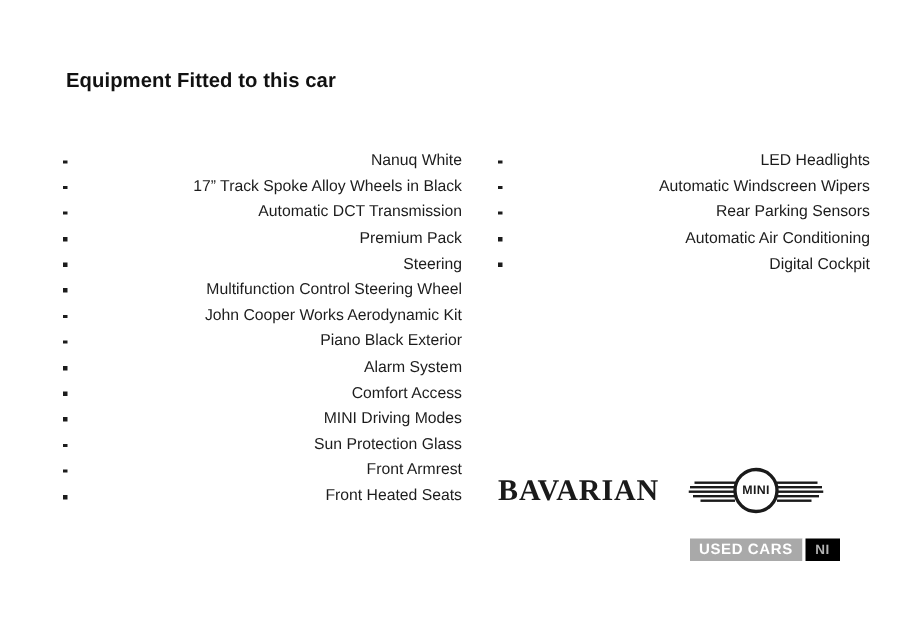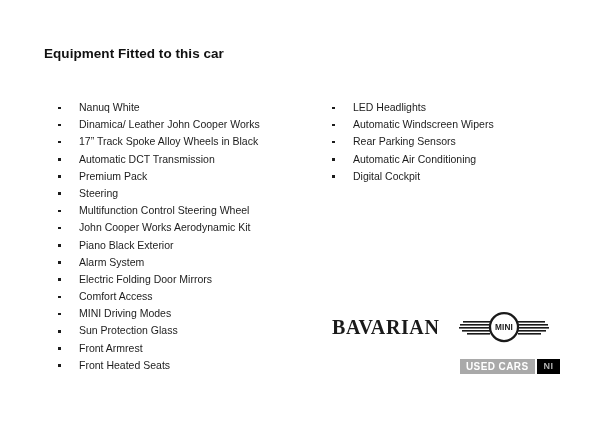--- a/index.html
+++ b/index.html
@@ -13,40 +13,41 @@
     overflow: hidden;
     font-family: "Liberation Sans", sans-serif;
     color: #1a1a1a;
     -webkit-font-smoothing: antialiased;
   }
   .page {
     position: relative;
     width: 600px;
     height: 424px;
     background: #ffffff;
+    text-align: right;
   }
 
   
   .page-title {
     position: absolute;
     left: 44px;
     top: 46px;
     font-size: 13.5px;
     font-weight: bold;
     letter-spacing: 0.05px;
     color: #111111;
     white-space: nowrap;
   }
 
   
   .equip-col {
     position: absolute;
     top: 99px;
   }
-  .equip-col.left  { left: 56px;  width: 268px; }
+  .equip-col.left  { left: 40px;  width: 268px; }
   .equip-col.right { left: 330px; width: 250px; }
 
   .equip-list {
     list-style: none;
     margin: 0;
     padding: 0;
   }
   .equip-item {
     position: relative;
     height: 17.2px;
@@ -132,30 +133,28 @@
 </head>
 <body>
 
 <div class="page">
 
   <div class="page-title">Equipment Fitted to this car</div>
 
   <div class="equip-col left">
     <ul class="equip-list">
         <li class="equip-item"><span class="bullet"></span><span>Nanuq White</span></li>
-        <li class="equip-item"><span class="bullet"></span><span>Dinamica/ Leather John Cooper Works</span></li>
         <li class="equip-item"><span class="bullet"></span><span>17” Track Spoke Alloy Wheels in Black</span></li>
         <li class="equip-item"><span class="bullet"></span><span>Automatic DCT Transmission</span></li>
         <li class="equip-item"><span class="bullet"></span><span>Premium Pack</span></li>
         <li class="equip-item"><span class="bullet"></span><span>Steering</span></li>
         <li class="equip-item"><span class="bullet"></span><span>Multifunction Control Steering Wheel</span></li>
         <li class="equip-item"><span class="bullet"></span><span>John Cooper Works Aerodynamic Kit</span></li>
         <li class="equip-item"><span class="bullet"></span><span>Piano Black Exterior</span></li>
         <li class="equip-item"><span class="bullet"></span><span>Alarm System</span></li>
-        <li class="equip-item"><span class="bullet"></span><span>Electric Folding Door Mirrors</span></li>
         <li class="equip-item"><span class="bullet"></span><span>Comfort Access</span></li>
         <li class="equip-item"><span class="bullet"></span><span>MINI Driving Modes</span></li>
         <li class="equip-item"><span class="bullet"></span><span>Sun Protection Glass</span></li>
         <li class="equip-item"><span class="bullet"></span><span>Front Armrest</span></li>
         <li class="equip-item"><span class="bullet"></span><span>Front Heated Seats</span></li>
       </ul>
   </div>
 
   <div class="equip-col right">
     <ul class="equip-list">

